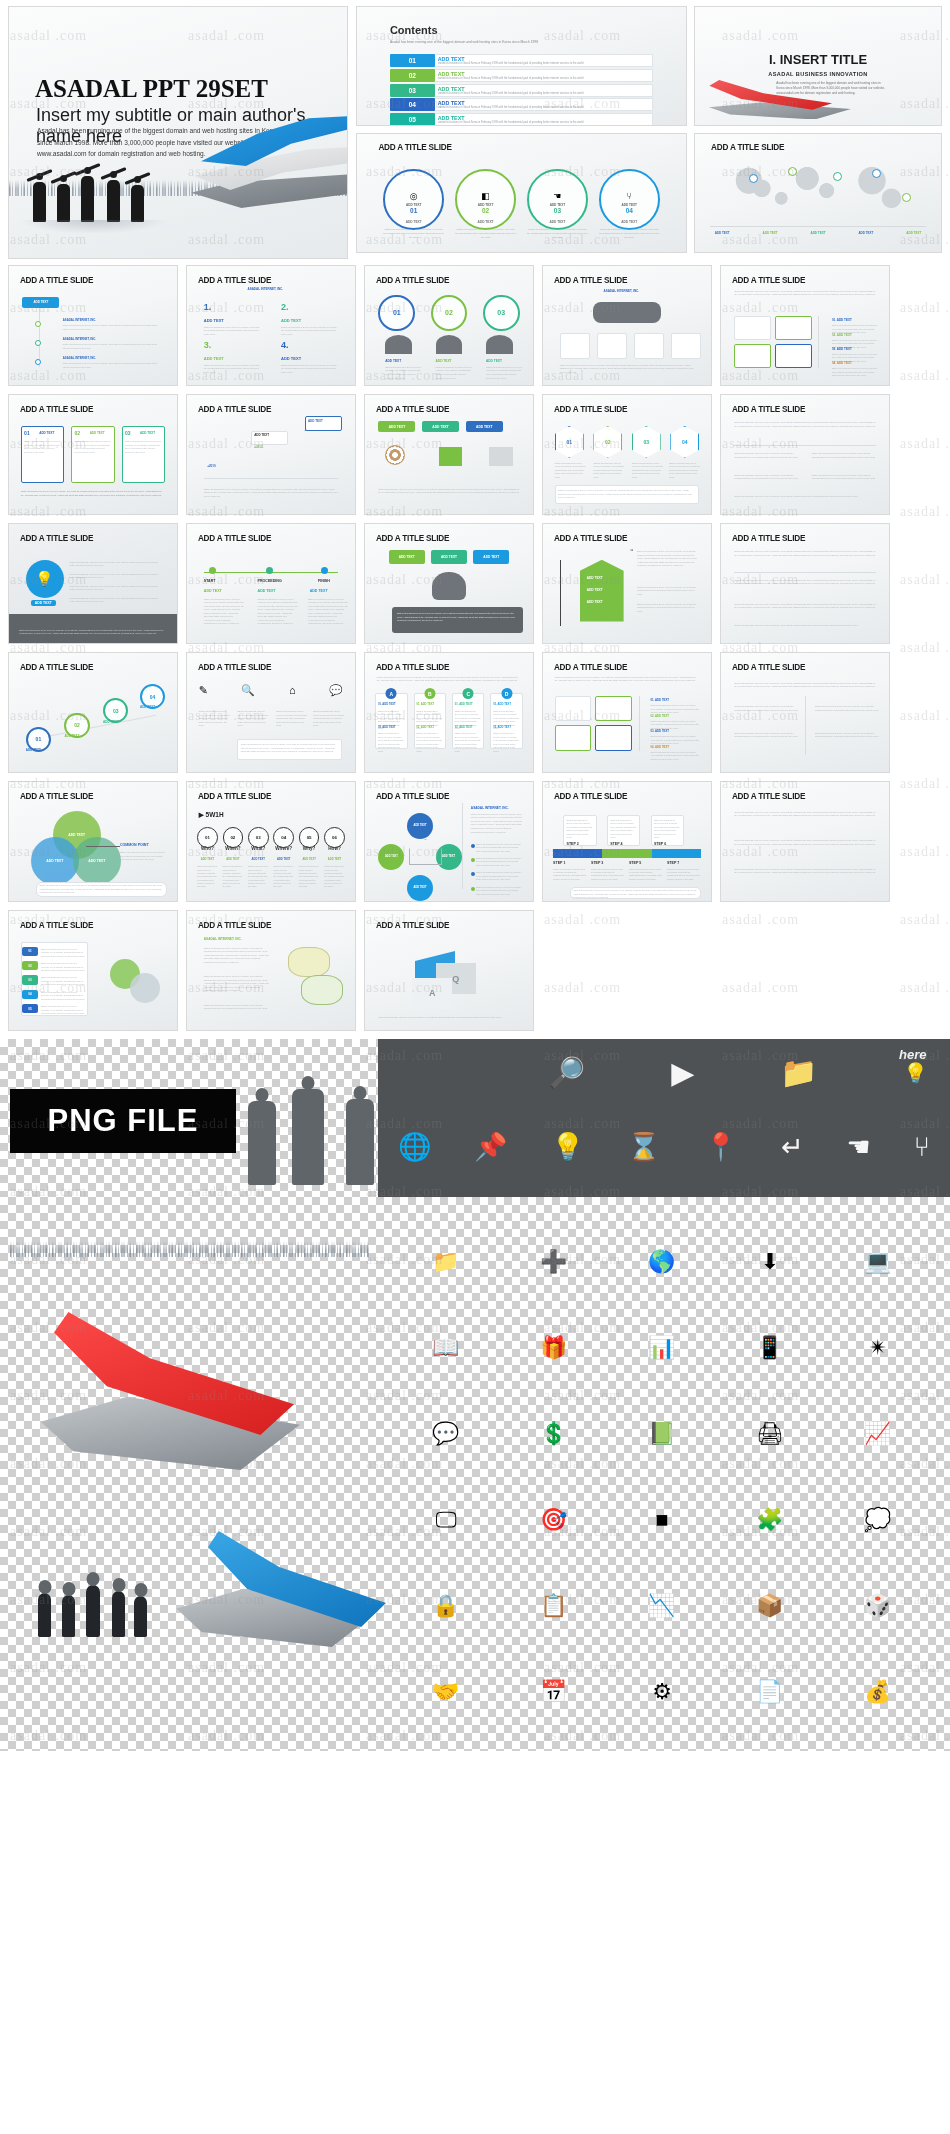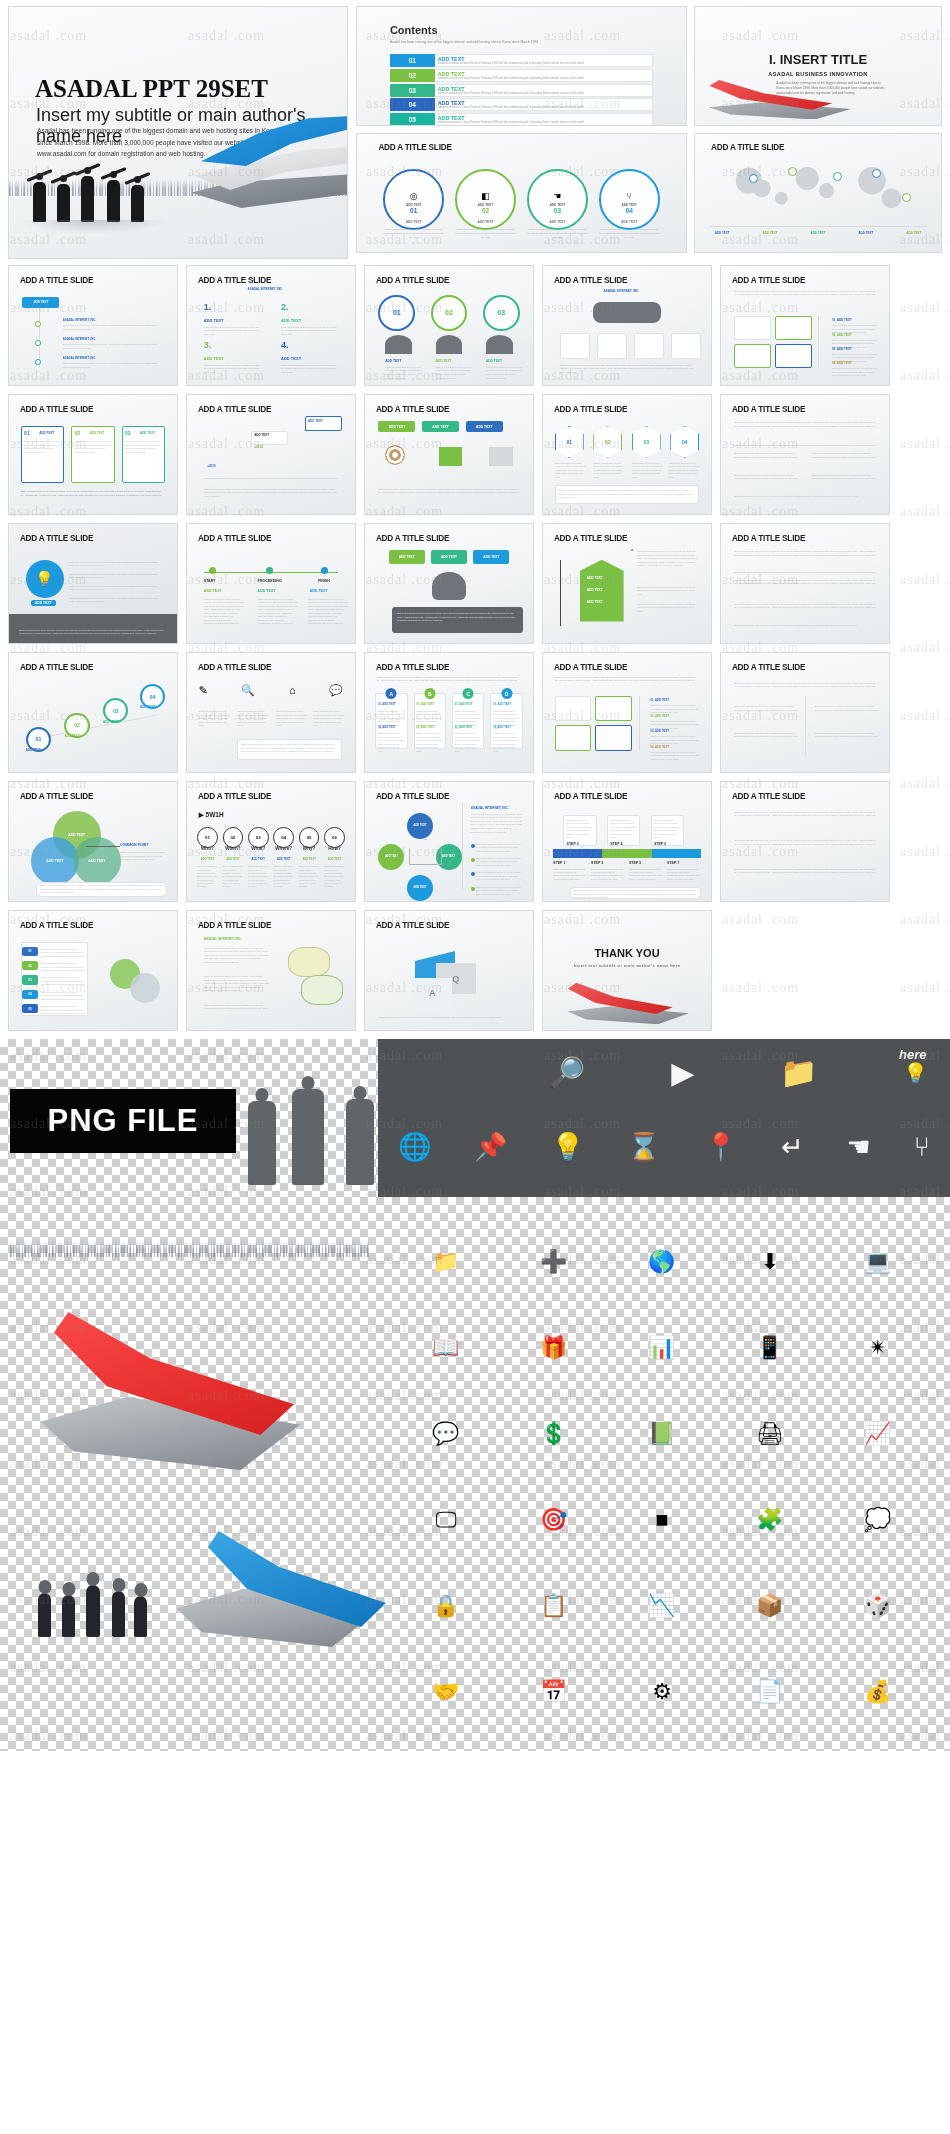--- a/index.html
+++ b/index.html
@@ -833,28 +833,20 @@
       <div style="position:absolute;left:30%;top:38%;width:24%;height:20%;background:#2f9ede;transform:skewY(-14deg)"></div>
       <div style="position:absolute;left:42%;top:44%;width:24%;height:26%;background:#d8dde0;display:flex;align-items:center;justify-content:center;font-weight:bold;font-size:9px;color:#8b9298">
           <span>Q</span>
         </div>
       <div style="position:absolute;left:28%;top:56%;width:24%;height:26%;background:#eef1f3;display:flex;align-items:center;justify-content:center;font-weight:bold;font-size:9px;color:#8b9298">
           <span>A</span>
         </div>
       <div class="tiny" style="left:8%;top:88%;width:84%">started its business in Seoul Korea in February 1998 with the fundamental goal of providing better internet services to the world</div>
     </div>
 
-    <div class="slide cell">
-      <div class="ins-title" style="top:30%;font-size:11px">THANK YOU</div>
-      <div class="ins-sub" style="top:44%;font-size:4px;color:#777">Insert text subtitle or main author's name here</div>
-      <div class="red-arrow" style="width:80%;height:48%;left:10%">
-        <div class="ra2"></div>
-          <div class="ra1"></div>
-      </div>
-    </div>
 
     <div class="slide cell" style="visibility:hidden"></div>
   </div>
 </div>
 
 <div class="png-sec checker" style="height:158px">
   <div class="png-badge">
     <span>PNG FILE</span>
   </div>
   <div class="people-sil" style="left:248px;top:28px;width:300px;height:118px">

